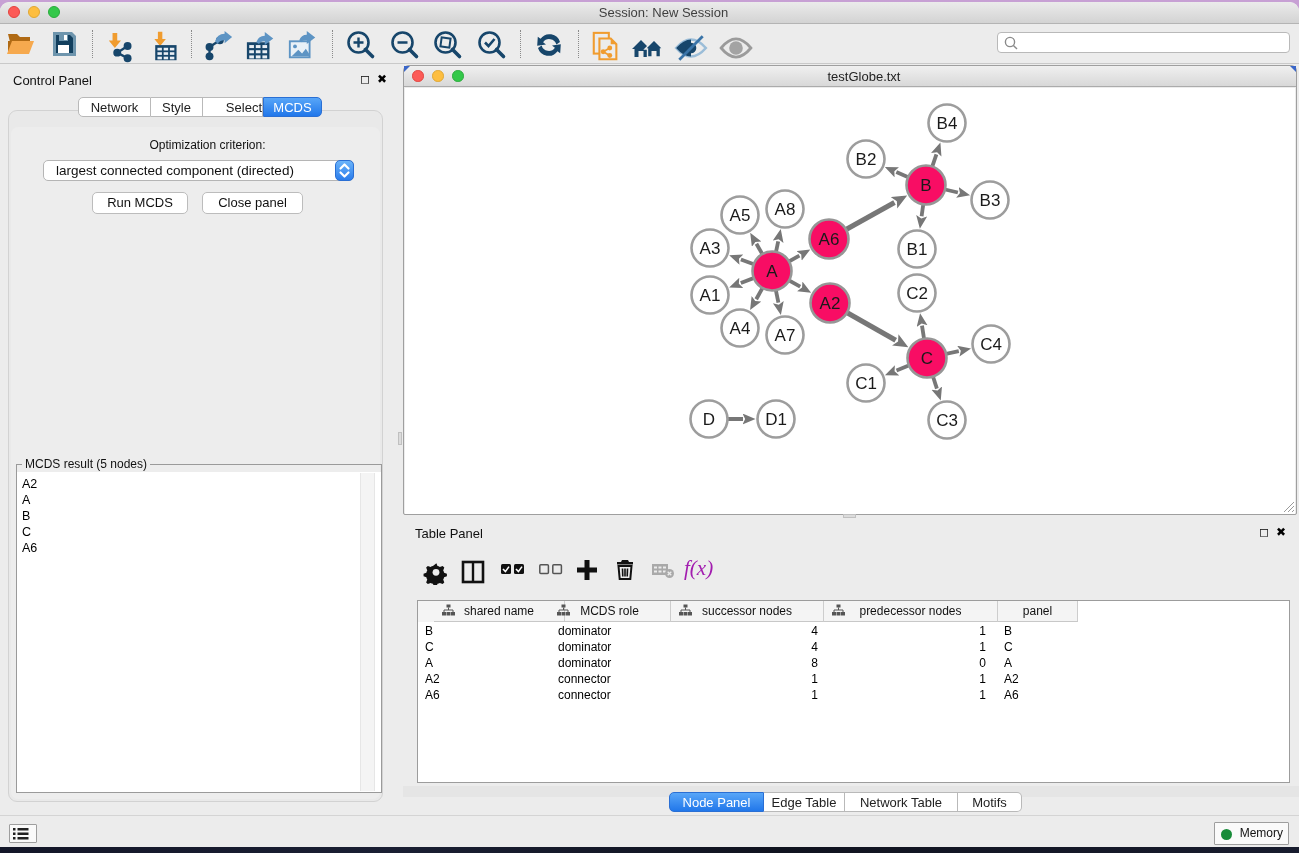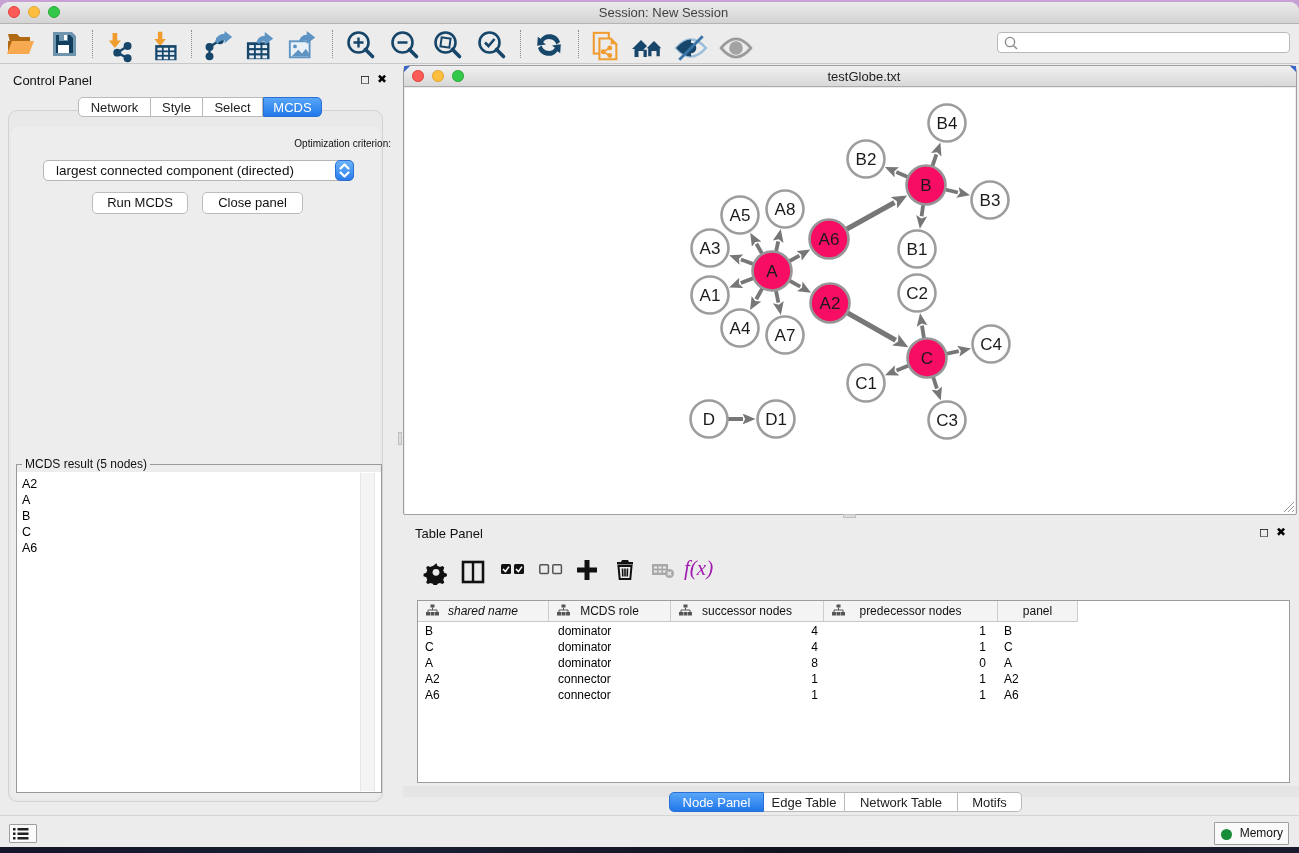--- a/index.html
+++ b/index.html
@@ -25,21 +25,21 @@
 
 #cp-title { position:absolute; left:13px; top:10px; font-size:13px; color:#111; }
 .winicon { position:absolute; font-size:12px; color:#000; top:9px; }
 #cptabs { position:absolute; left:78px; top:34px; height:20px; }
 .tab { position:absolute; top:0; height:20px; background:#ffffff; border:1px solid #b9b9b9;
   font-size:13px; color:#222; text-align:center; line-height:19px; }
 .tabsel { background:linear-gradient(#58a6f8,#2177ea); color:#fff; border:1px solid #2a6fd4; }
 #cpbox { position:absolute; left:8px; top:47px; width:375px; height:692px;
   background:#e9e9e9; border:1px solid #d2d2d2; border-radius:9px; }
 #cpinner { position:absolute; left:2px; top:16px; right:2px; bottom:2px; background:#ededed; border-radius:7px;}
-#optlabel { position:absolute; left:0; top:75px; width:391px; text-align:right; font-size:10px; color:#111;padding-left:24px;}
+#optlabel { position:absolute; left:0; top:75px; width:391px; text-align:center; font-size:12px; color:#111;padding-left:24px;}
 #dropdown { position:absolute; left:43px; top:97px; width:311px; height:21px; background:#fff;
   border:1px solid #b5b5b5; border-radius:5px; font-size:13.5px; color:#111; line-height:19px; padding-left:12px;}
 #ddbtn { position:absolute; right:-1px; top:-1px; width:19px; height:21px; border-radius:5px;
   background:linear-gradient(#6cb4fa,#2a7ceb); border:1px solid #2a6fd4;}
 .btn { position:absolute; height:22px; background:#fff; border:1px solid #bcbcbc; border-radius:5px;
   font-size:13px; color:#111; text-align:center; line-height:20px; }
 #mcdsfield { position:absolute; left:16px; top:401px; width:366px; height:329px; border:1px solid #9a9a9a; }
 #mcdslegend { position:absolute; left:5px; top:-8px; background:#ededed; padding:0 3px; font-size:12px; color:#111;}
 #mcdslist { position:absolute; left:0px; top:7px; width:364px; height:320px; background:#fff; font-size:12.5px; color:#000; padding-top:4px; }
 #mcdslist div { padding-left:5px; height:16px; line-height:16px; }
@@ -214,21 +214,21 @@
       <div style="position:absolute;left:0;top:0;width:1299px;height:1px;background:#c9c9c9;"></div>
     <div id="cp-title">Control Panel</div>
     <div class="winicon" style="left:360px;">◻</div>
     <div class="winicon" style="left:377px;">✖</div>
     <div id="cpbox">
         <div id="cpinner"></div>
       </div>
     <div id="cptabs">
       <div class="tab" style="left:0; width:73px; border-radius:5px 0 0 5px;">Network</div>
       <div class="tab" style="left:73px; width:52px; border-left:none;">Style</div>
-      <div class="tab" style="left:125px; width:60px; border-left:none;">Select</div>
+      <div class="tab" style="left:125px; width:60px; border-left:none;text-align:right;">Select</div>
       <div class="tab tabsel" style="left:185px; width:59px; border-radius:0 5px 5px 0;">MCDS</div>
     </div>
     <div id="optlabel">Optimization criterion:</div>
     <div id="dropdown">largest connected component (directed)
       <div id="ddbtn">
           <svg width="17" height="19" viewBox="0 0 17 19" style="position:absolute;left:0;top:0;">
             <path d="M4.5 7.5 l4-4 4 4" fill="none" stroke="#fff" stroke-width="2.2" stroke-linecap="round" stroke-linejoin="round"></path>
             <path d="M4.5 11.5 l4 4 4-4" fill="none" stroke="#fff" stroke-width="2.2" stroke-linecap="round" stroke-linejoin="round"></path>
           </svg>
         </div>
@@ -386,21 +386,21 @@
             <rect x="7.5" y="12.5" width="3" height="2"></rect>
             <rect x="12" y="12.5" width="3" height="2"></rect>
           </g>
 <circle cx="18.5" cy="15.5" r="4.5" fill="#a9a9a9"></circle>
           <path d="M16.7 13.7 l3.6 3.6 M20.3 13.7 l-3.6 3.6" stroke="#ececec" stroke-width="1.3"></path>
         </svg>
 <div style="position:absolute;left:264px;top:0px;font-family:'Liberation Serif',serif;font-style:italic;font-size:21px;color:#a21caf;">f(x)</div>
       </div>
     <div id="tptable">
       <div id="tphead">
-          <div class="hcell" style="left:0px; width:131px;font-style:italic;"><svg width="13" height="12" viewBox="0 0 13 12" style="position:absolute;left:8px;top:3px;">
+          <div class="hcell" style="left:16px; width:131px;"><svg width="13" height="12" viewBox="0 0 13 12" style="position:absolute;left:8px;top:3px;">
               <rect x="4.5" y="0.5" width="4" height="3" fill="#555"></rect>
               <rect x="0" y="8" width="4" height="3.5" fill="#555"></rect>
               <rect x="4.5" y="8" width="4" height="3.5" fill="#555"></rect>
               <rect x="9" y="8" width="4" height="3.5" fill="#555"></rect>
               <path d="M6.5 3.5 v2.5 M2 8 v-2 h9 v2" stroke="#555" fill="none" stroke-width="1"></path>
             </svg>shared name</div>
 <div class="hcell" style="left:131px; width:122px;"><svg width="13" height="12" viewBox="0 0 13 12" style="position:absolute;left:8px;top:3px;">
               <rect x="4.5" y="0.5" width="4" height="3" fill="#555"></rect>
               <rect x="0" y="8" width="4" height="3.5" fill="#555"></rect>
               <rect x="4.5" y="8" width="4" height="3.5" fill="#555"></rect>

